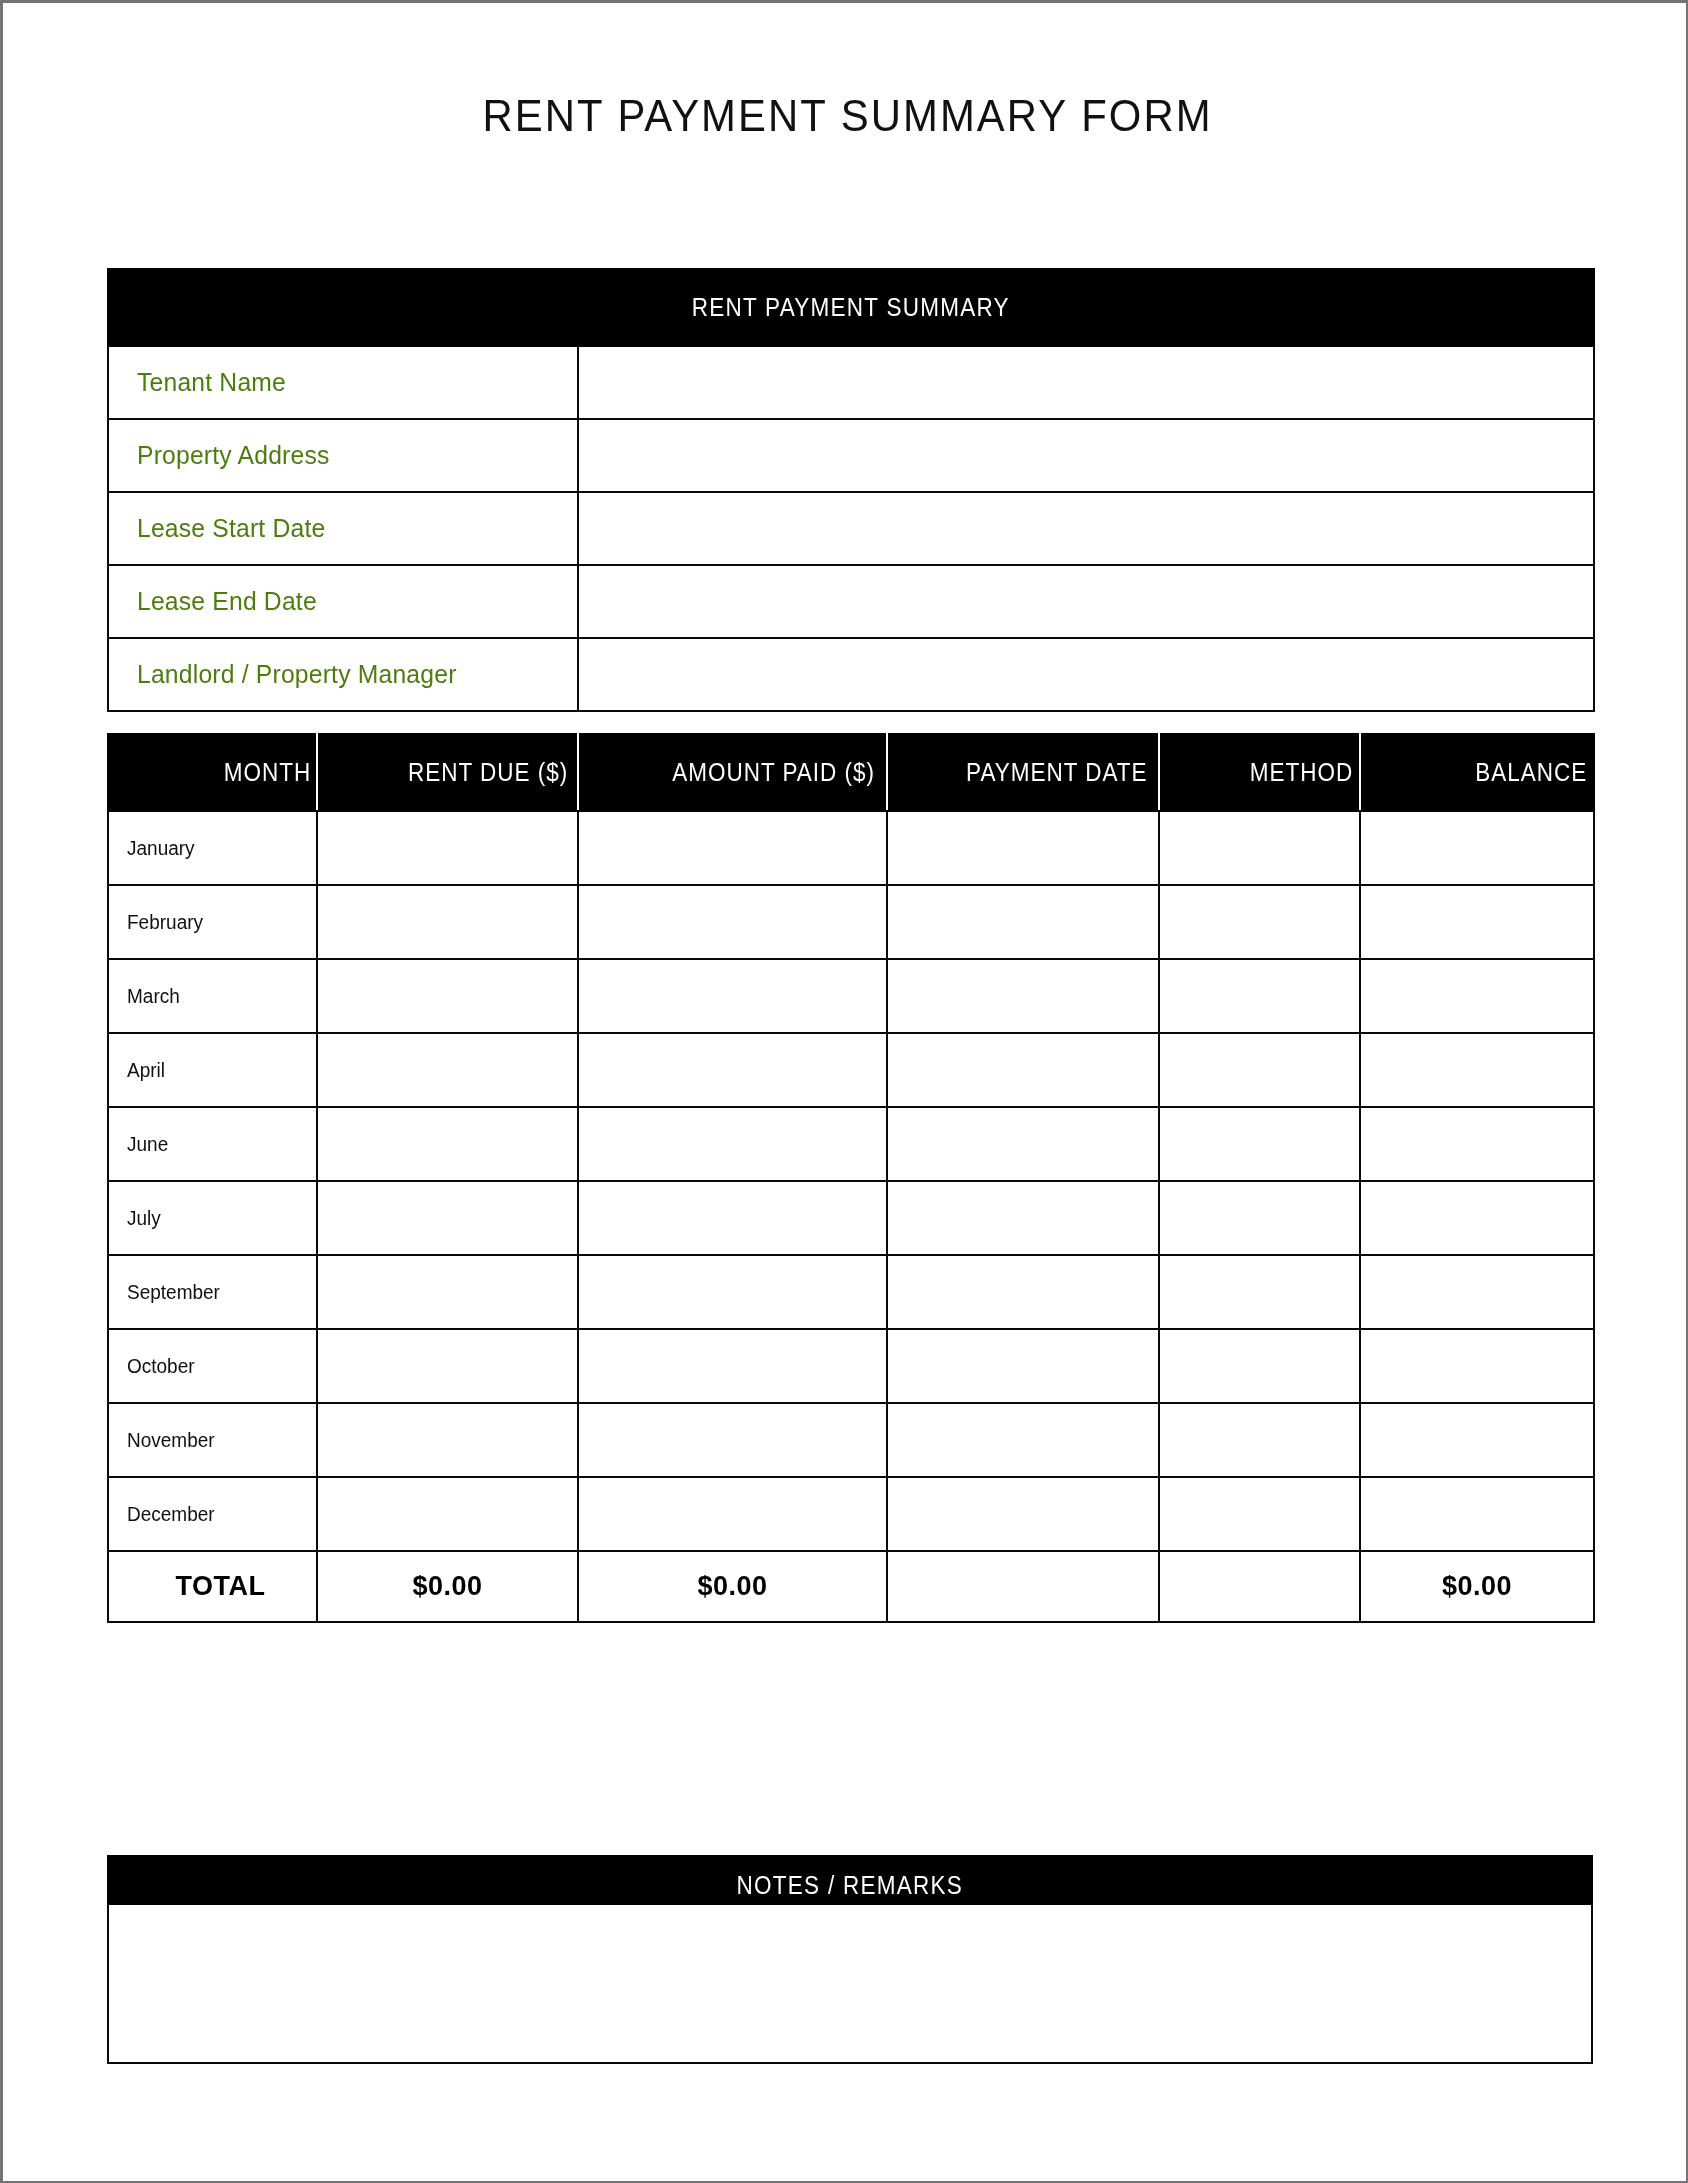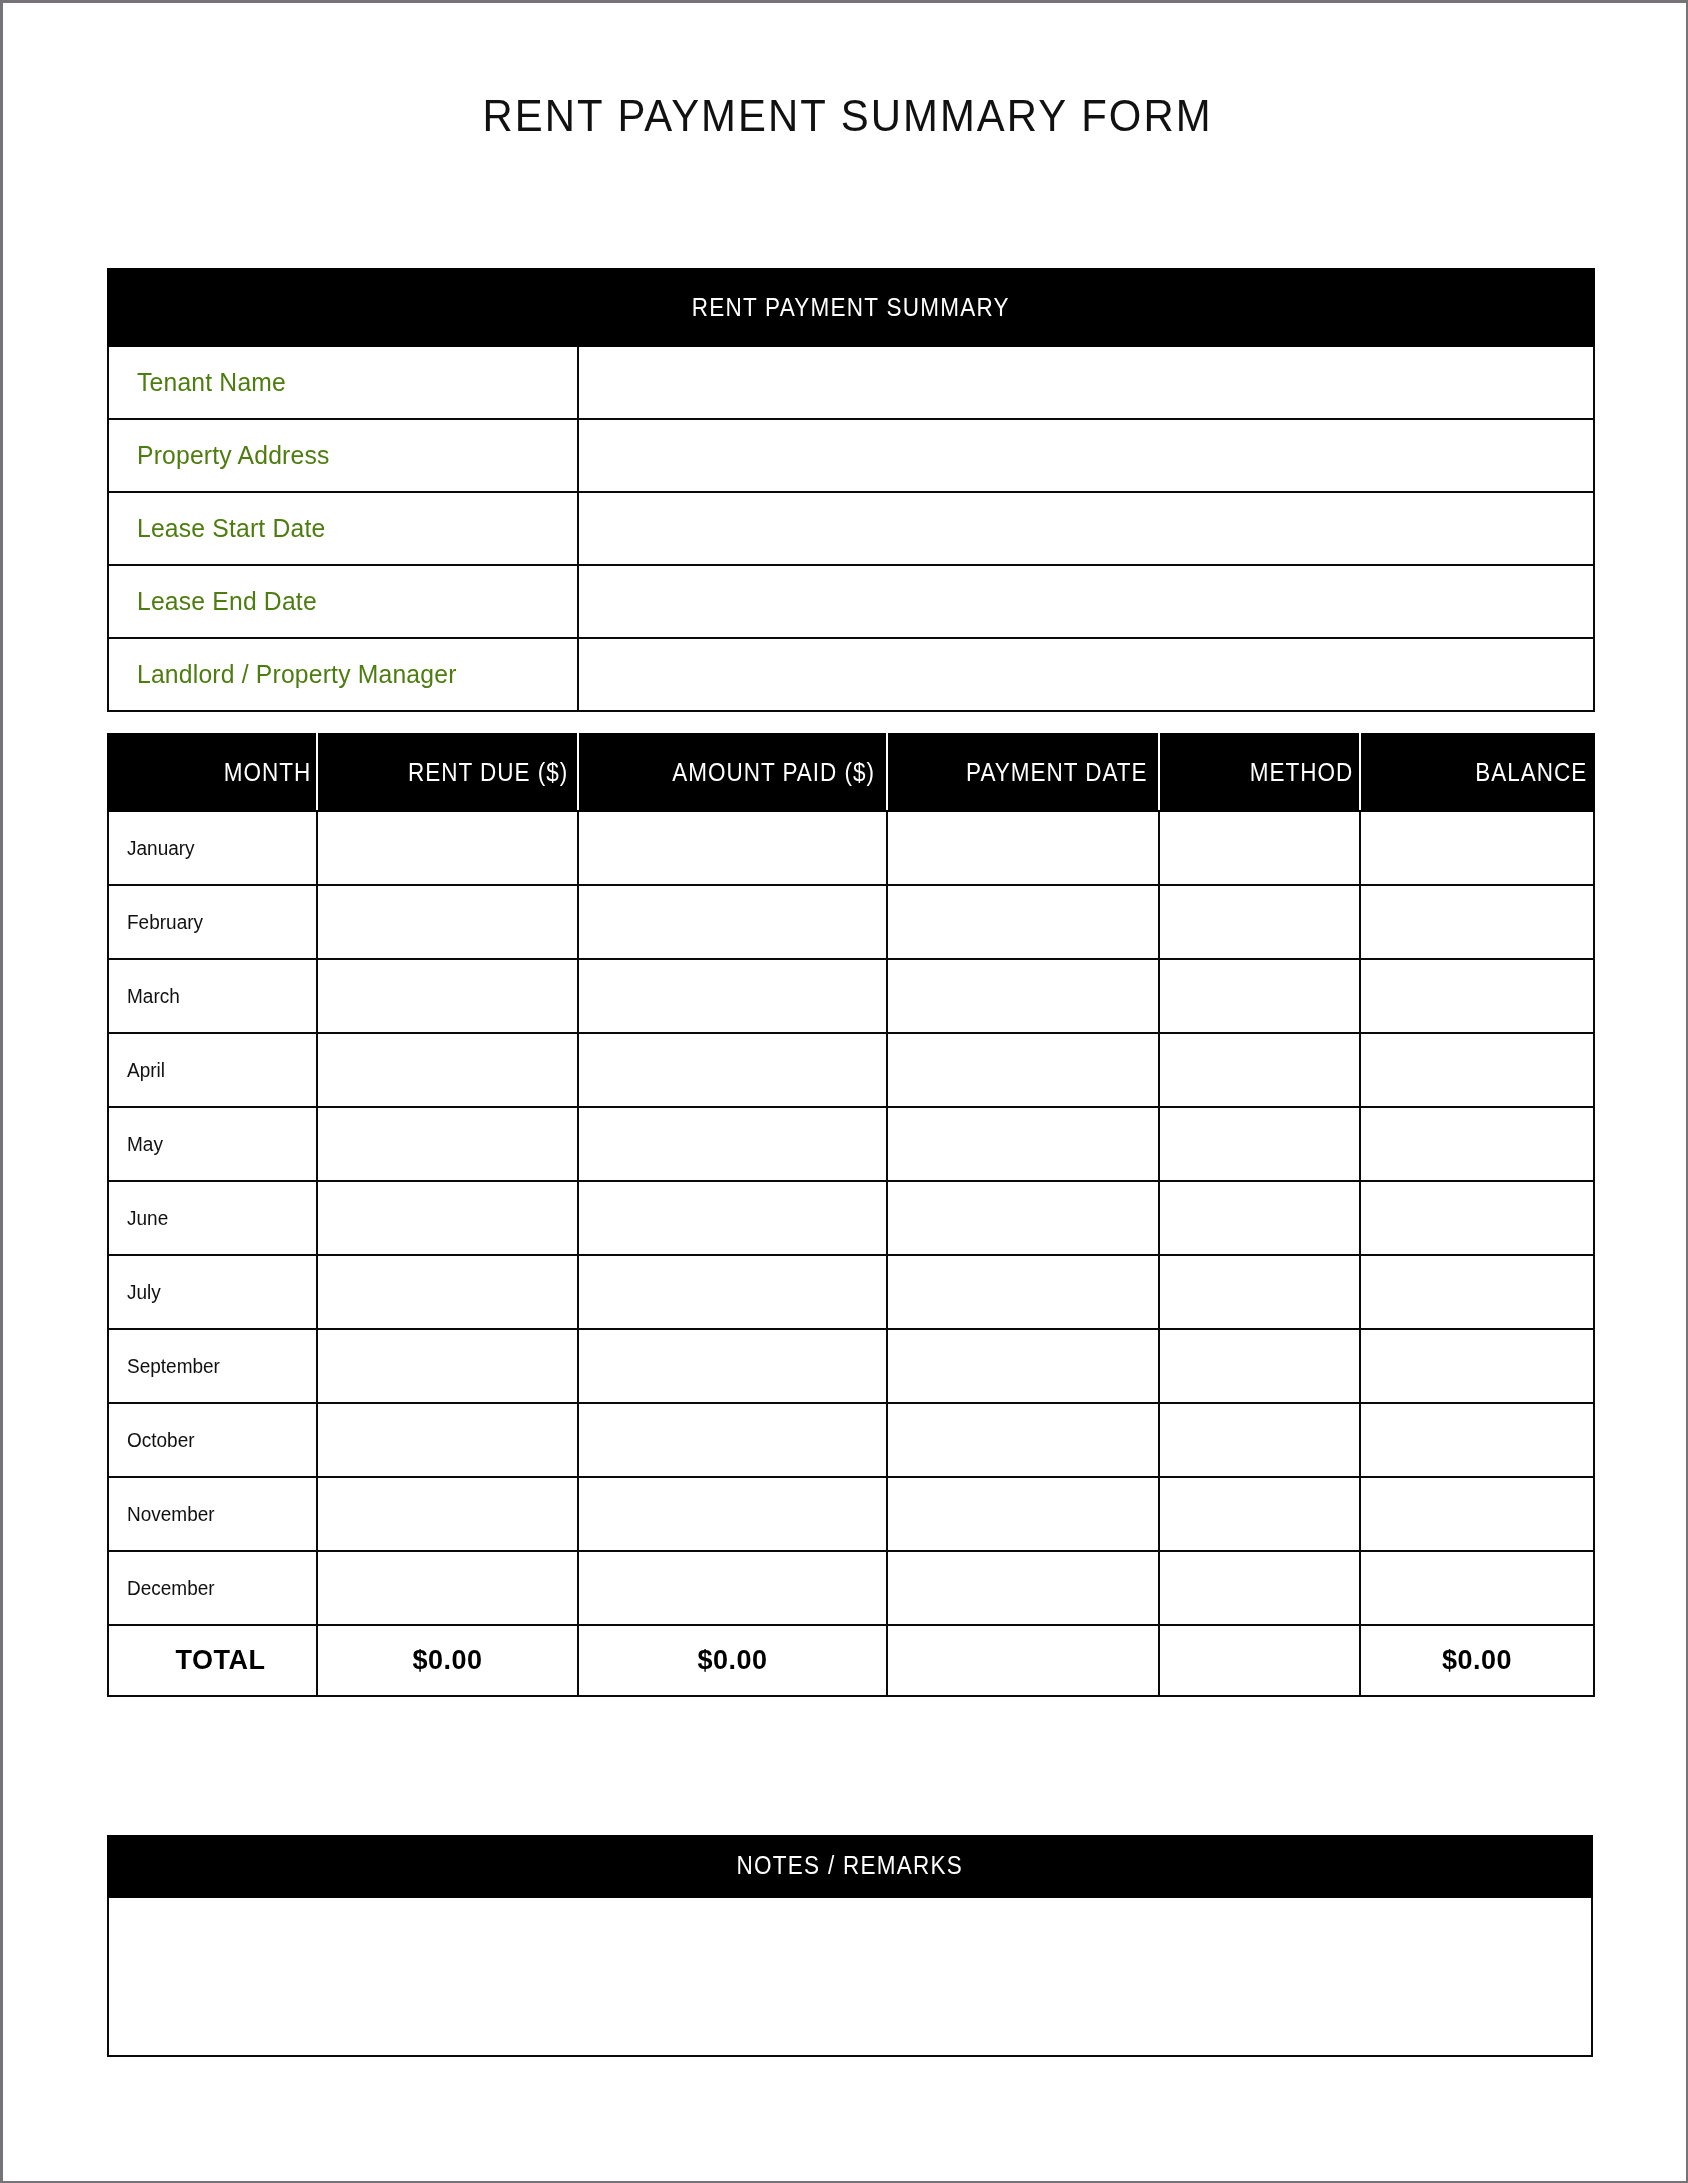--- a/index.html
+++ b/index.html
@@ -142,26 +142,27 @@
   
   #notes-block {
     position: absolute;
     left: 104px;
     top: 1832px;
     width: 1486px;
   }
   #notes-block .notes-head {
     background: #000000;
     color: #ffffff;
-    height: 63px;
+    height: 50px;
     line-height: 61px;
     text-align: center;
     font-size: 25px;
     letter-spacing: 1.4px;
     box-sizing: border-box;
+    margin-top: 20px;
   }
   #notes-block .notes-head span {
     display: inline-block;
     transform: scaleX(0.9);
   }
   #notes-block .notes-body {
     height: 159px;
     border: 2px solid #0a0a0a;
     border-top: none;
     background: #ffffff;
@@ -266,28 +267,20 @@
         </tr>
         <tr>
           <td class="month-cell"><span>April</span></td>
           <td class="data-cell"></td>
           <td class="data-cell"></td>
           <td class="data-cell"></td>
           <td class="data-cell"></td>
           <td class="data-cell"></td>
         </tr>
         <tr>
-          <td class="month-cell"><span>May</span></td>
-          <td class="data-cell"></td>
-          <td class="data-cell"></td>
-          <td class="data-cell"></td>
-          <td class="data-cell"></td>
-          <td class="data-cell"></td>
-        </tr>
-        <tr>
           <td class="month-cell"><span>June</span></td>
           <td class="data-cell"></td>
           <td class="data-cell"></td>
           <td class="data-cell"></td>
           <td class="data-cell"></td>
           <td class="data-cell"></td>
         </tr>
         <tr>
           <td class="month-cell"><span>July</span></td>
           <td class="data-cell"></td>

